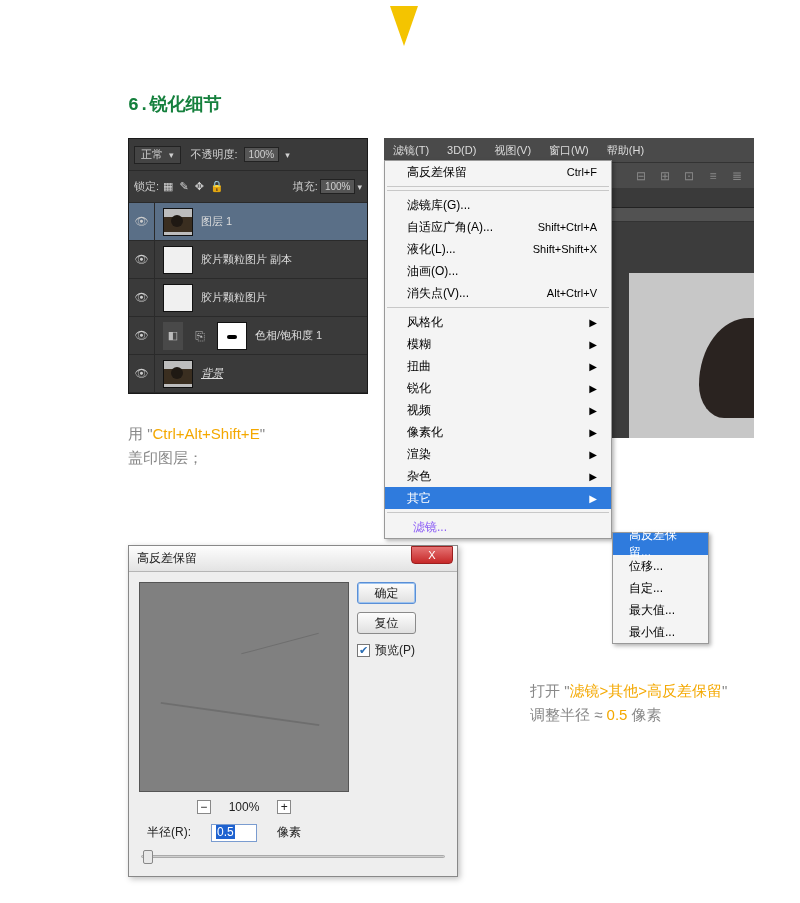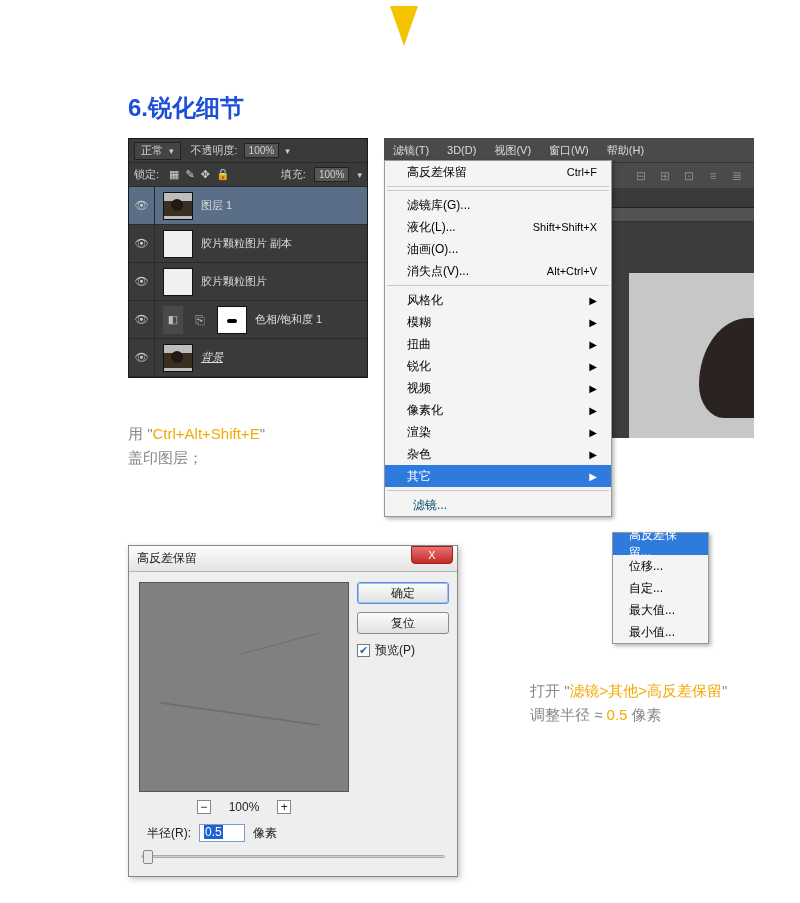--- a/index.html
+++ b/index.html
@@ -17,37 +17,38 @@
     left: 390px; top: 6px;
     width: 0; height: 0;
     border-left: 14px solid transparent;
     border-right: 14px solid transparent;
     border-top: 40px solid #f4c400;
   }
   
   .section-title {
     position: absolute;
     left: 128px; top: 92px;
-    font-size: 24px;
+    font-size: 18px;
     font-weight: bold;
-    color: #1d4ed8;
+    color: #15803d;
+    font-family: Liberation Mono, monospace;
   }
   
   .layers-panel {
     position: absolute;
     left: 128px; top: 138px;
     width: 240px;
     background: #3a3a3a;
     color: #d0d0d0;
     border: 1px solid #1a1a1a;
   }
   .lp-row {
     display: flex;
     align-items: center;
-    height: 24px;
+    height: 32px;
     font-size: 11px;
     border-bottom: 1px solid #2a2a2a;
   }
   .lp-top {
     padding: 0 5px;
     gap: 4px;
   }
   .lp-select {
     background: #444;
     border: 1px solid #222;
@@ -65,21 +66,20 @@
   .lp-label { margin: 0 2px 0 6px; }
   .lp-num {
     background: #555;
     border: 1px solid #222;
     padding: 1px 4px;
     font-size: 10px;
   }
   .caret-sm { font-size: 9px; margin-left: 2px; }
   .lp-lockrow {
     padding: 0 5px;
-    gap: 6px;
   }
   .lp-lockrow .icons { display: flex; gap: 6px; font-size: 11px; margin-left: 4px;}
   .layer-item {
     display: flex;
     align-items: center;
     height: 38px;
     border-bottom: 1px solid #2a2a2a;
     font-size: 11px;
   }
   .layer-item.sel { background: #5a6f87; }
@@ -224,21 +224,21 @@
   .dd-item.hi {
     background: #2f7bdd;
     color: #fff;
   }
   .dd-item.hi .arrow { color: #fff; }
   .dd-sep {
     height: 1px;
     background: #c8c8c8;
     margin: 3px 2px;
   }
-  .dd-item.disabled { color: #0c4a6e; padding-left: 28px; }
+  .dd-item.disabled { color: #8b5cf6; padding-left: 28px; }
 
   
   .submenu {
     position: absolute;
     left: 612px; top: 532px;
     width: 97px;
     background: #f4f4f4;
     border: 1px solid #999;
     box-shadow: 2px 2px 4px rgba(0,0,0,.3);
     z-index: 20;
@@ -310,38 +310,38 @@
     display:flex; align-items:center; justify-content:center;
     gap: 18px; margin-top: 8px; font-size: 12px; color:#222;
   }
   .zoom-btn {
     width:14px; height:14px; border:1px solid #888;
     display:flex; align-items:center; justify-content:center;
     font-size:12px; background:#fff;
   }
   .side-col { flex:1; }
   .dlg-btn {
-    width: 92px; height: 22px;
+    width: 59px; height: 22px;
     background: linear-gradient(#fdfdfd,#e0e0e0);
     border: 1px solid #8a8a8a;
     border-radius: 3px;
     font-size: 12px;
     color:#222;
     display:flex; align-items:center; justify-content:center;
     margin-bottom: 8px;
   }
   .dlg-btn.primary { border-color:#5a8fd6; box-shadow: 0 0 0 1px #9cc3f0 inset;}
   .chk-row { display:flex; align-items:center; gap:5px; margin-top:6px; font-size:12px; color:#222;}
   .chk {
     width:13px; height:13px; border:1px solid #777; background:#fff;
     display:flex; align-items:center; justify-content:center;
     color:#2a6db3; font-size:11px;
   }
   .radius-row {
-    display:flex; align-items:center; gap:8px;
+    display:flex; gap:20px;
     padding: 0 10px 6px 18px;
     font-size:12px; color:#222;
   }
   .radius-input {
     width:46px; height:18px;
     border:1px solid #7a9cd0;
     background:#fff;
     color:#000;
     padding: 0 4px;
     font-size:12px;
@@ -474,20 +474,24 @@
     <span>高反差保留</span>
     <span class="sc">Ctrl+F</span>
   </div>
   <div class="dd-sep"></div>
   <div class="dd-sep"></div>
   <div class="dd-item">
       <span>滤镜库(G)...</span>
       <span class="sc"></span>
     </div>
   <div class="dd-item">
+      <span>自适应广角(A)...</span>
+      <span class="sc">Shift+Ctrl+A</span>
+    </div>
+  <div class="dd-item">
       <span>液化(L)...</span>
       <span class="sc">Shift+Shift+X</span>
     </div>
   <div class="dd-item">
       <span>油画(O)...</span>
       <span class="sc"></span>
     </div>
   <div class="dd-item">
       <span>消失点(V)...</span>
       <span class="sc">Alt+Ctrl+V</span>

